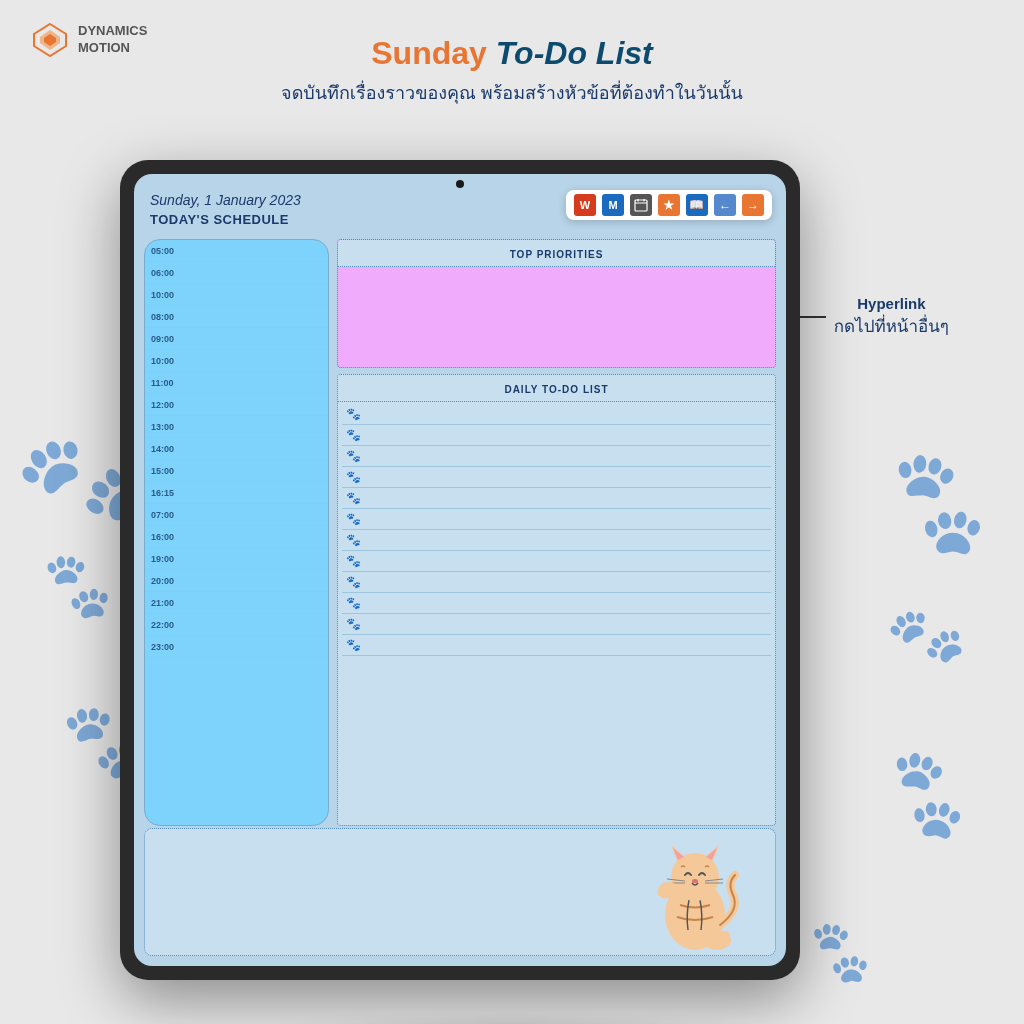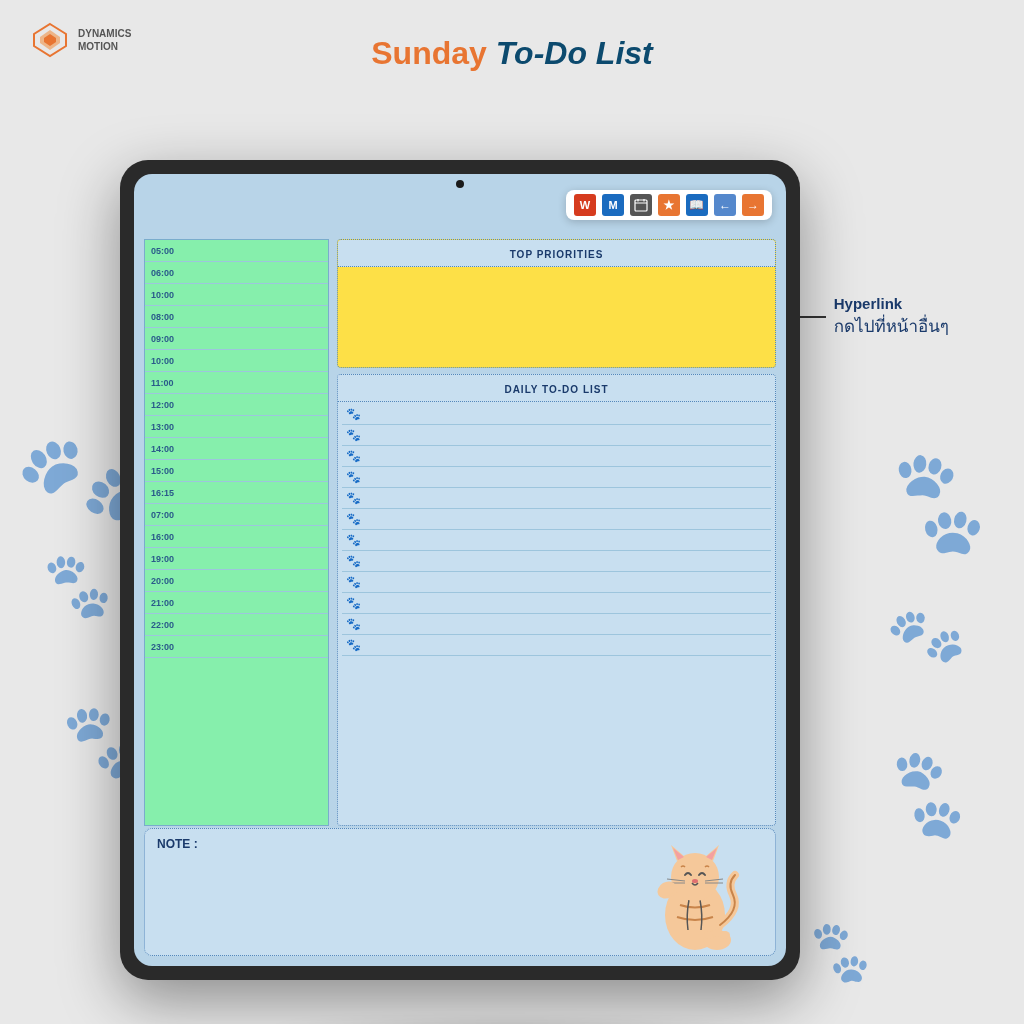--- a/index.html
+++ b/index.html
@@ -37,21 +37,21 @@
       align-items: center;
       gap: 8px;
     }
 
     .logo-icon {
       width: 40px;
       height: 40px;
     }
 
     .logo-text {
-      font-size: 10px;
+      font-size: 13px;
       font-weight: bold;
       color: #555;
       line-height: 1.3;
       text-align: left;
     }
 
     .main-title {
       font-size: 32px;
       font-weight: bold;
       color: #1a3a6b;
@@ -66,21 +66,21 @@
       font-size: 18px;
       color: #1a3a6b;
       margin-top: 6px;
     }
 
     
     .hyperlink-annotation {
       position: absolute;
       right: 75px;
       top: 295px;
-      text-align: left;
+      text-align: center;
     }
 
     
     .tablet {
       position: absolute;
       top: 160px;
       left: 120px;
       width: 680px;
       height: 820px;
       background: #2a2a2a;
@@ -174,23 +174,23 @@
       left: 10px;
       right: 10px;
       bottom: 140px;
       display: flex;
       gap: 8px;
     }
 
     
     .schedule-col {
       flex: 0 0 185px;
-      background: #86efac;
+      background: #7dd3fc;
       border: 1px solid #7aaccc;
-      border-radius: 0;
+      border-radius: 16px;
       overflow: hidden;
     }
 
     .time-row {
       display: flex;
       align-items: center;
       height: 22px;
       border-bottom: 1px solid #9dc5dd;
       padding: 0 6px;
     }
@@ -204,21 +204,21 @@
 
     
     .right-col {
       flex: 1;
       display: flex;
       flex-direction: column;
       gap: 6px;
     }
 
     .priorities-box {
-      background: #fde047;
+      background: #f0abfc;
       border: 1.5px dotted #5588bb;
       border-radius: 4px;
       overflow: hidden;
     }
 
     .section-header {
       background: #c8dff0;
       border-bottom: 1.5px dotted #5588bb;
       padding: 4px 8px;
       text-align: center;
@@ -324,20 +324,21 @@
   <div class="logo-text">
     <div>DYNAMICS</div>
     <div>MOTION</div>
   </div>
 </div>
 
 <div class="top-header">
   <div class="main-title">
     <span>Sunday </span><span style="color:#0c4a6e;font-style:italic;">To-Do List</span>
   </div>
+  <div class="subtitle">จดบันทึกเรื่องราวของคุณ พร้อมสร้างหัวข้อที่ต้องทำในวันนั้น</div>
 </div>
 
 <div class="hyperlink-annotation">
   <div style="display:flex; align-items:center; gap:8px;">
     <div style="width:50px; height:2px; background:#333;"></div>
     <div>
       <div style="font-size:15px; font-weight:bold; color:#1a3a6b;">Hyperlink</div>
       <div style="font-size:17px; color:#1a3a6b;">กดไปที่หน้าอื่นๆ</div>
     </div>
   </div>
@@ -357,20 +358,24 @@
             <line x1="4" y1="1" x2="4" y2="3.5" stroke="white" stroke-width="1.2"></line>
             <line x1="10" y1="1" x2="10" y2="3.5" stroke="white" stroke-width="1.2"></line>
           </svg>
       </div>
       <div class="toolbar-btn tb-star">★</div>
       <div class="toolbar-btn tb-book">📖</div>
       <div class="toolbar-btn tb-back">←</div>
       <div class="toolbar-btn tb-fwd">→</div>
     </div>
 
+    <div class="date-section">
+      <div class="date-text">Sunday, 1 January  2023</div>
+      <div class="schedule-title">TODAY'S SCHEDULE</div>
+    </div>
 
     <div class="content-area">
 
       <div class="schedule-col">
         <div class="time-row">
           <span class="time-label">05:00</span>
         </div>
         <div class="time-row">
           <span class="time-label">06:00</span>
         </div>
@@ -476,21 +481,20 @@
               </div>
             <div class="todo-row">
                 <span class="paw-icon">🐾</span>
               </div>
           </div>
         </div>
       </div>
     </div>
 
     <div class="note-section">
-      <div class="note-label">NOTE :</div>
 
       <div class="cat-illustration">
         <svg viewBox="0 0 100 130" xmlns="http://www.w3.org/2000/svg">
 
           <ellipse cx="50" cy="90" rx="30" ry="35" fill="#f5c89a"></ellipse>
 
           <path d="M35 80 Q50 85 65 80" stroke="#c8844a" stroke-width="2" fill="none"></path>
           <path d="M32 92 Q50 98 68 92" stroke="#c8844a" stroke-width="2" fill="none"></path>
           <path d="M55 75 Q58 90 56 105" stroke="#555" stroke-width="1.5" fill="none"></path>
           <path d="M44 75 Q41 90 43 105" stroke="#555" stroke-width="1.5" fill="none"></path>

